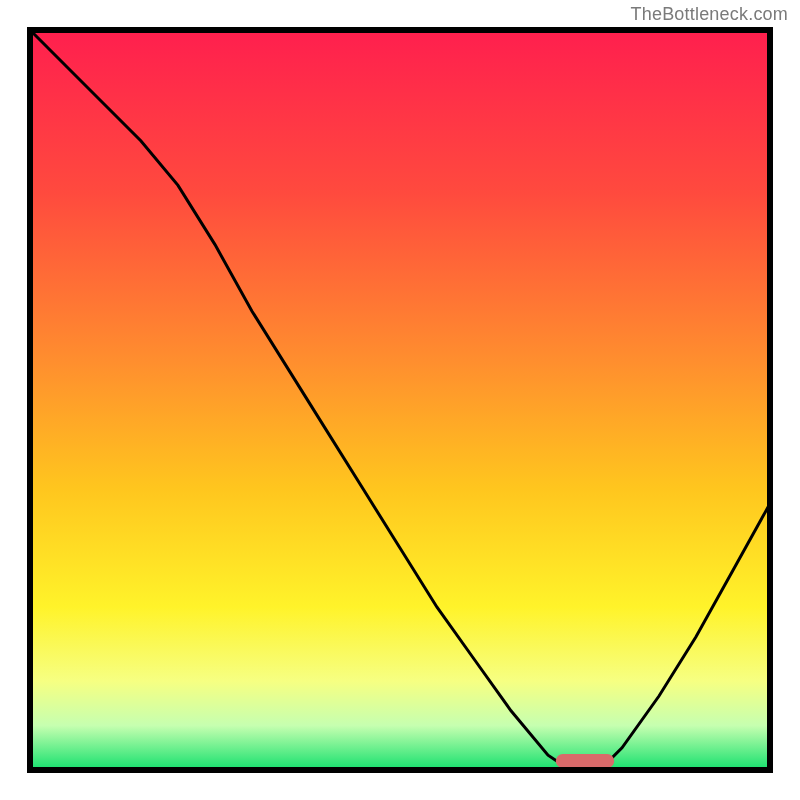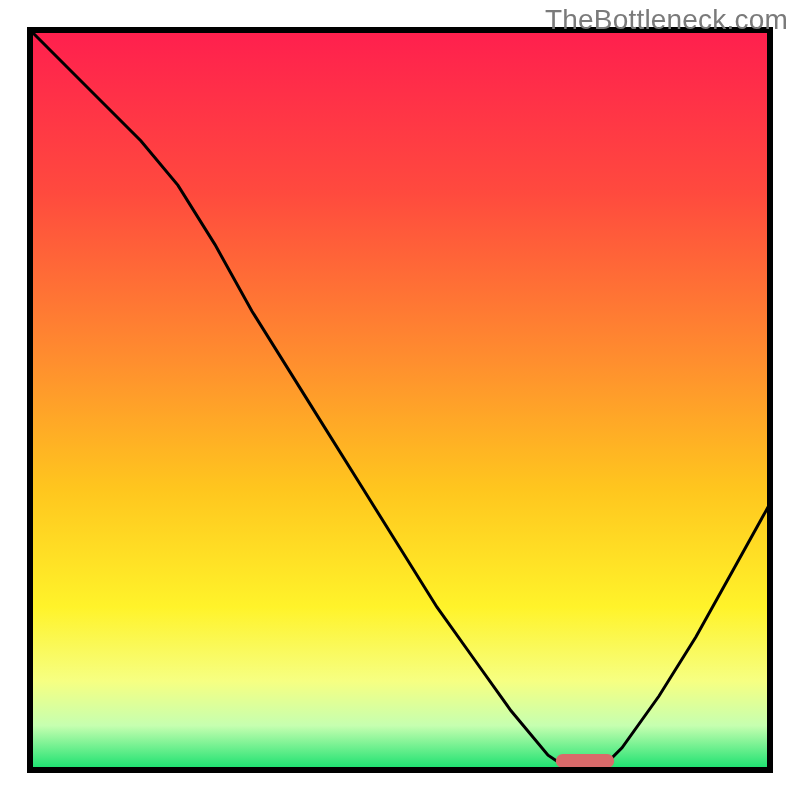--- a/index.html
+++ b/index.html
@@ -12,21 +12,21 @@
   }
   .container {
     position: relative;
     width: 800px;
     height: 800px;
   }
   .watermark {
     position: absolute;
     top: 4px;
     right: 12px;
-    font-size: 28px;
+    font-size: 18px;
     color: #7a7a7a;
     font-weight: 500;
     letter-spacing: 0.2px;
     z-index: 10;
   }
   svg.chart {
     position: absolute;
     top: 0;
     left: 0;
     width: 800px;

